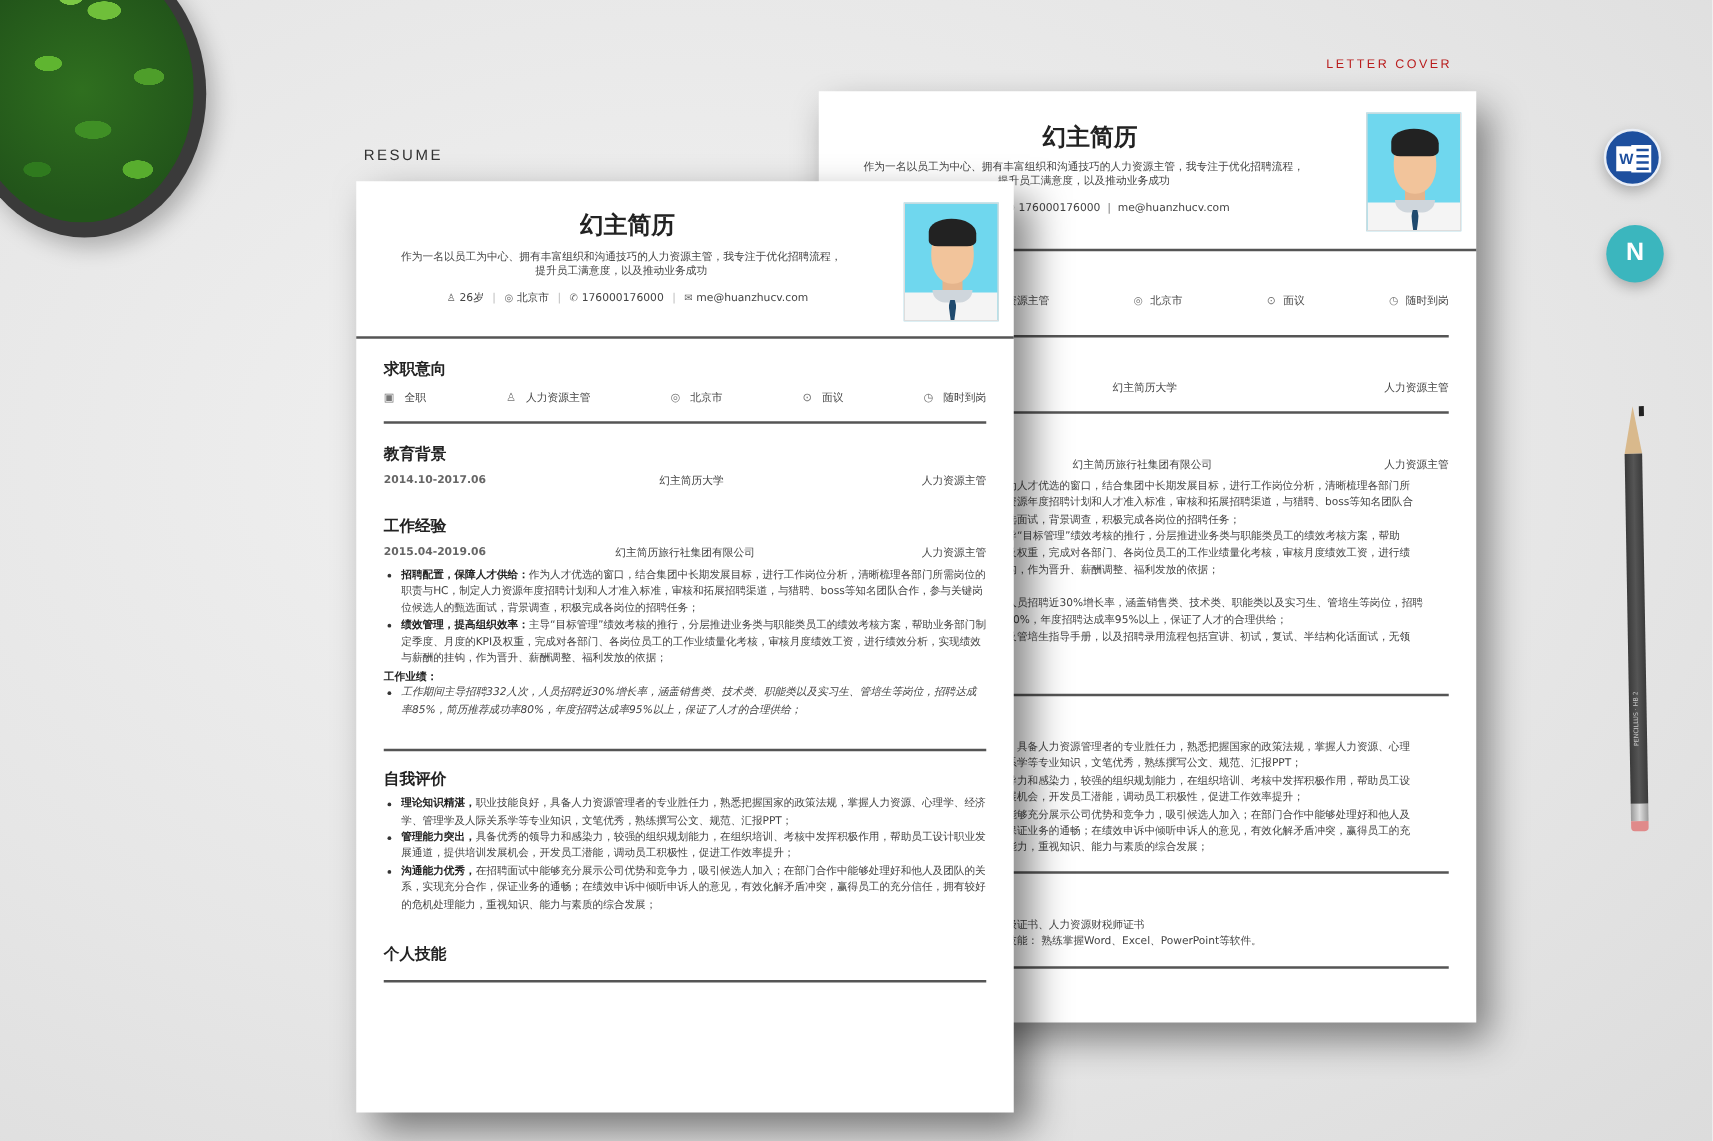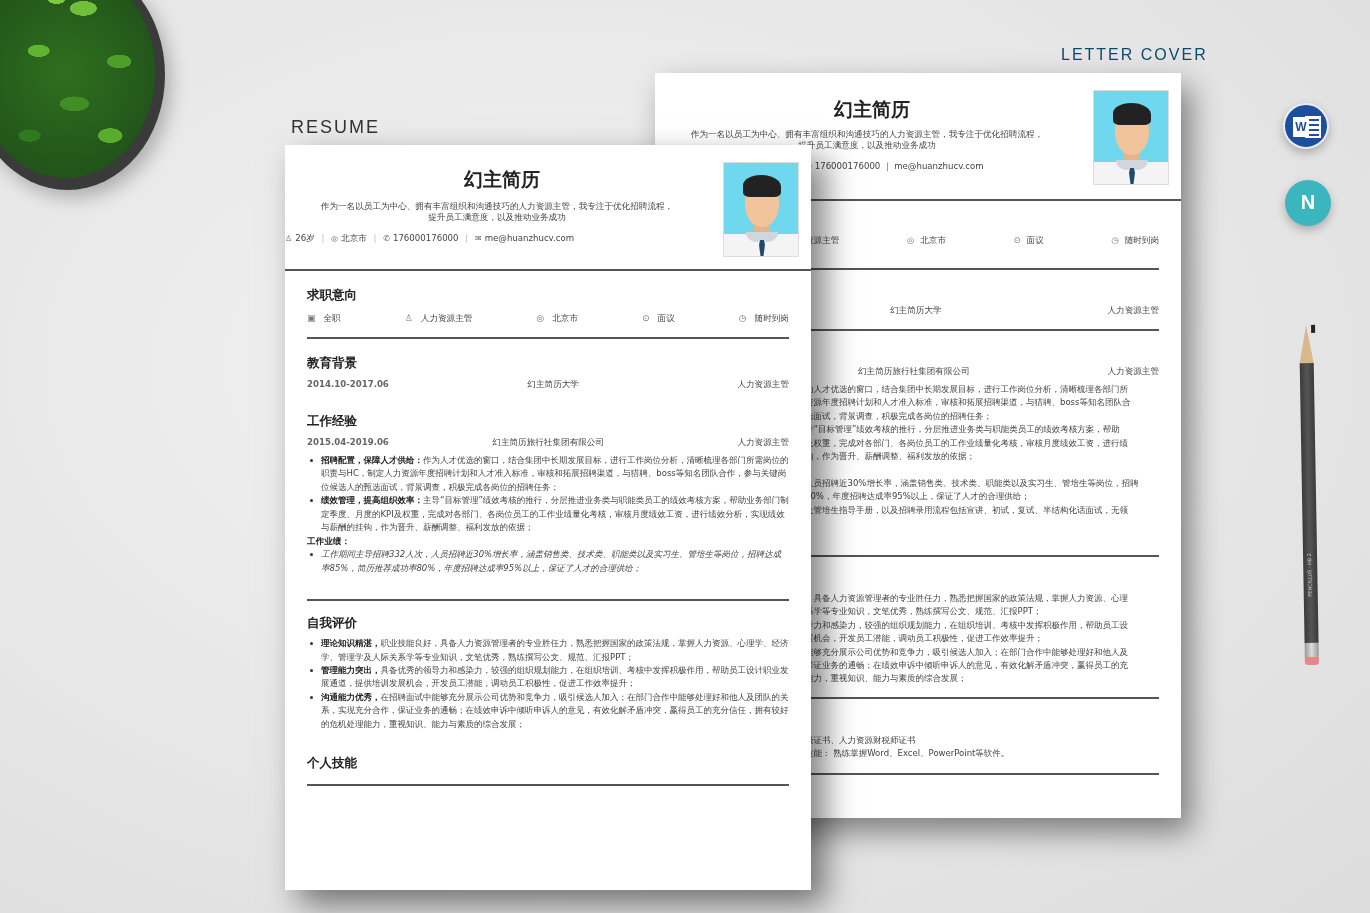--- a/index.html
+++ b/index.html
@@ -28,26 +28,26 @@
       radial-gradient(ellipse 24px 12px at 55% 65%, #3f8f25 60%, transparent 62%),
       radial-gradient(ellipse 20px 12px at 75% 80%, #58ad2e 60%, transparent 62%),
       radial-gradient(ellipse 18px 10px at 30% 80%, #2f7a1e 60%, transparent 62%),
       radial-gradient(ellipse 16px 10px at 45% 15%, #7cc945 60%, transparent 62%),
       radial-gradient(circle at 50% 50%, #2f6f1f 0%, #22551a 70%);
   }
 
   
   .label-resume {
     position: absolute; left: 291px; top: 117px;
-    font-size: 18px; letter-spacing: 2px; color: #333;
+    font-size: 12px; letter-spacing: 2px; color: #333;
     font-family: "Liberation Sans", sans-serif;
   }
   .label-cover {
     position: absolute; left: 1061px; top: 46px;
-    font-size: 16px; letter-spacing: 2px; color: #0c4a6e;
+    font-size: 10px; letter-spacing: 2px; color: #b91c1c;
     font-family: "Liberation Sans", sans-serif;
   }
 
   
   .page {
     position: absolute; background: #fff;
     box-shadow: 10px 14px 28px rgba(0,0,0,0.45);
   }
   .page-back { left: 655px; top: 73px; width: 526px; height: 745px; }
   .page-front { left: 285px; top: 145px; width: 526px; height: 745px;
@@ -56,21 +56,21 @@
   .hdr { position: relative; height: 126px; border-bottom: 2px solid #555; }
   .hdr .name {
     position: absolute; left: 0; right: 92px; top: 22px; text-align: center;
     font-size: 19px; font-weight: bold; color: #222;
   }
   .hdr .intro {
     position: absolute; left: 18px; right: 120px; top: 56px; text-align: center;
     font-size: 8.6px; line-height: 11px; color: #444;
   }
   .hdr .contacts {
-    position: absolute; left: 0; right: 92px; top: 88px; 
+    position: absolute; left: 0; right: 92px; top: 88px; text-align: center;
     font-size: 8.6px; color: #444;
   }
   .contacts .sep { color: #bbb; margin: 0 4px; }
   .contacts .ic { font-size: 8px; color: #666; margin-right: 3px; }
 
   .photo {
     position: absolute; right: 12px; top: 17px; width: 76px; height: 95px;
     border: 1px solid #ddd; background: #6fd7ee; overflow: hidden;
   }
   .photo .shirt {

